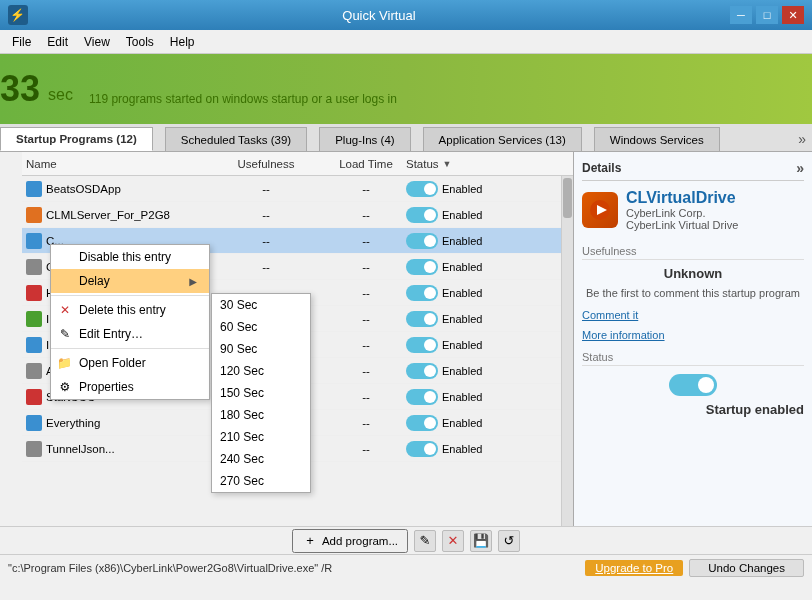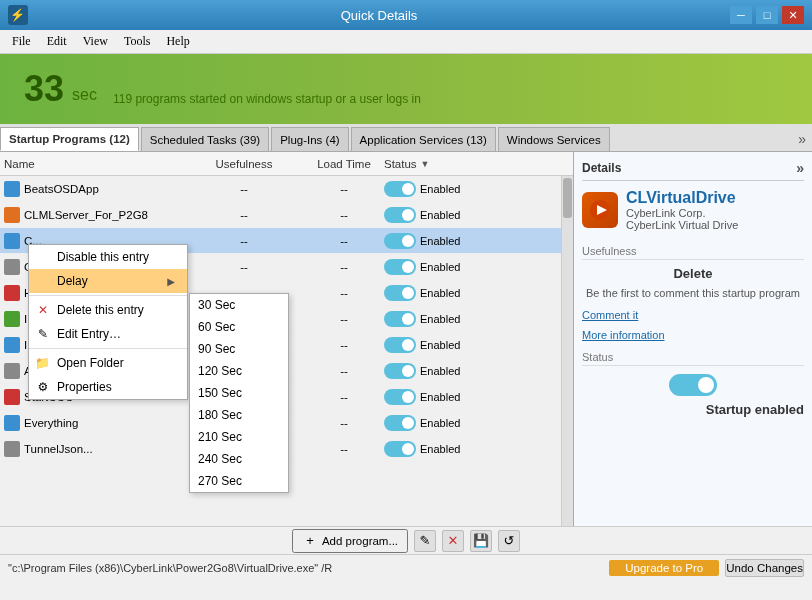--- a/index.html
+++ b/index.html
@@ -25,51 +25,51 @@
 
     
     .menu-bar {
       background: #f0f0f0;
       height: 24px;
       display: flex;
       align-items: center;
       border-bottom: 1px solid #ccc;
       padding: 0 4px;
     }
-    .menu-item { padding: 2px 8px; cursor: pointer; font-size: 12px; font-family: Liberation Serif, serif; }
+    .menu-item { padding: 2px 8px; cursor: pointer; font-size: 12px; }
 
     
     .header-banner {
       background: linear-gradient(to right, #6db33f, #8ab840, #a0c840);
       height: 70px;
       display: flex;
       align-items: center;
-      padding: 10px 24px;
+      padding: 10px 0;
     }
     .header-sec { font-size: 36px; font-weight: bold; color: #2a5a00; margin-right: 8px; }
     .header-sec-label { font-size: 16px; color: #3a7000; margin-top: 12px; margin-right: 16px; }
     .header-subtitle { font-size: 12px; color: #3a7000; margin-top: 20px; }
 
     
     .tabs-bar {
       display: flex;
       background: #e0e0e0;
       border-bottom: 1px solid #aaa;
       height: 28px;
       align-items: flex-end;
       padding: 0;
     }
     .tab {
-      padding: 4px 8px;
+      padding: 4px 15px;
       cursor: pointer;
       font-size: 11.5px;
       border: 1px solid #aaa;
       border-bottom: none;
       background: #d0d0d0;
-      margin-right: 2px;
+      margin-right: 12px;
       height: 24px;
       display: flex;
       align-items: center;
     }
     .tab.active {
       background: white;
       border-bottom: 1px solid white;
       font-weight: bold;
       color: #333;
       z-index: 1;
@@ -81,20 +81,21 @@
       cursor: pointer;
       color: #555;
     }
 
     
     .main-area {
       display: flex;
       height: calc(600px - 30px - 24px - 70px - 28px - 28px - 26px);
       
       height: 374px;
+      margin-left: 22px;
     }
 
     
     .left-panel {
       flex: 1;
       display: flex;
       flex-direction: column;
       border-right: 1px solid #aaa;
       overflow: hidden;
       position: relative;
@@ -218,22 +219,22 @@
       background: #f0f0f0;
       border-top: 1px solid #ccc;
       display: flex;
       align-items: center;
       padding: 0 8px;
       justify-content: space-between;
       font-size: 11px;
     }
     .status-text { color: #333; }
     .status-right { display: flex; gap: 6px; align-items: center; }
-    .upgrade-btn { background: #e8a020; color: white; border: none; padding: 2px 16px; cursor: pointer; font-size: 11.5px; border-radius: 2px; }
-    .undo-btn { background: #e0e0e0; border: 1px solid #bbb; padding: 2px 0; cursor: pointer; font-size: 11.5px; border-radius: 2px; }
+    .upgrade-btn { background: #e8a020; color: white; border: none; padding: 2px 10px; cursor: pointer; font-size: 11.5px; border-radius: 2px; text-decoration: underline; }
+    .undo-btn { background: #e0e0e0; border: 1px solid #bbb; padding: 2px 18px; cursor: pointer; font-size: 11.5px; border-radius: 2px; }
 
     
     .context-menu {
       position: absolute;
       left: 28px;
       top: 68px;
       background: white;
       border: 1px solid #aaa;
       box-shadow: 2px 2px 6px rgba(0,0,0,0.2);
       z-index: 100;
@@ -284,21 +285,21 @@
     .icon-orange { background: #e07020; }
     .icon-gray { background: #888; }
   </style>
 </head>
 <body>
 
 <div class="title-bar">
   <div class="title-bar-icon">
     <span style="color:#ffd050;font-size:12px;">⚡</span>
   </div>
-  <span class="title-bar-title">Quick Details</span>
+  <span class="title-bar-title">Quick Virtual</span>
   <div class="title-bar-controls">
     <button class="title-bar-btn minimize">─</button>
     <button class="title-bar-btn maximize">□</button>
     <button class="title-bar-btn close">✕</button>
   </div>
 </div>
 
 <div class="menu-bar">
   <span class="menu-item">File</span>
   <span class="menu-item">Edit</span>
@@ -522,21 +523,21 @@
         </svg>
       </div>
       <div>
         <div class="details-app-name">CLVirtualDrive</div>
         <div class="details-company">CyberLink Corp.</div>
         <div class="details-product">CyberLink Virtual Drive</div>
       </div>
     </div>
 
     <div class="details-section-label">Usefulness</div>
-    <div class="details-unknown">Delete</div>
+    <div class="details-unknown">Unknown</div>
     <div class="details-comment-text">Be the first to comment this startup program</div>
     <div class="details-links">
       <span class="details-link">Comment it</span>
       <span class="details-link">More information</span>
     </div>
 
     <div class="details-section-label">Status</div>
     <div class="details-status-toggle">
       <span class="details-toggle-large"></span>
     </div>

